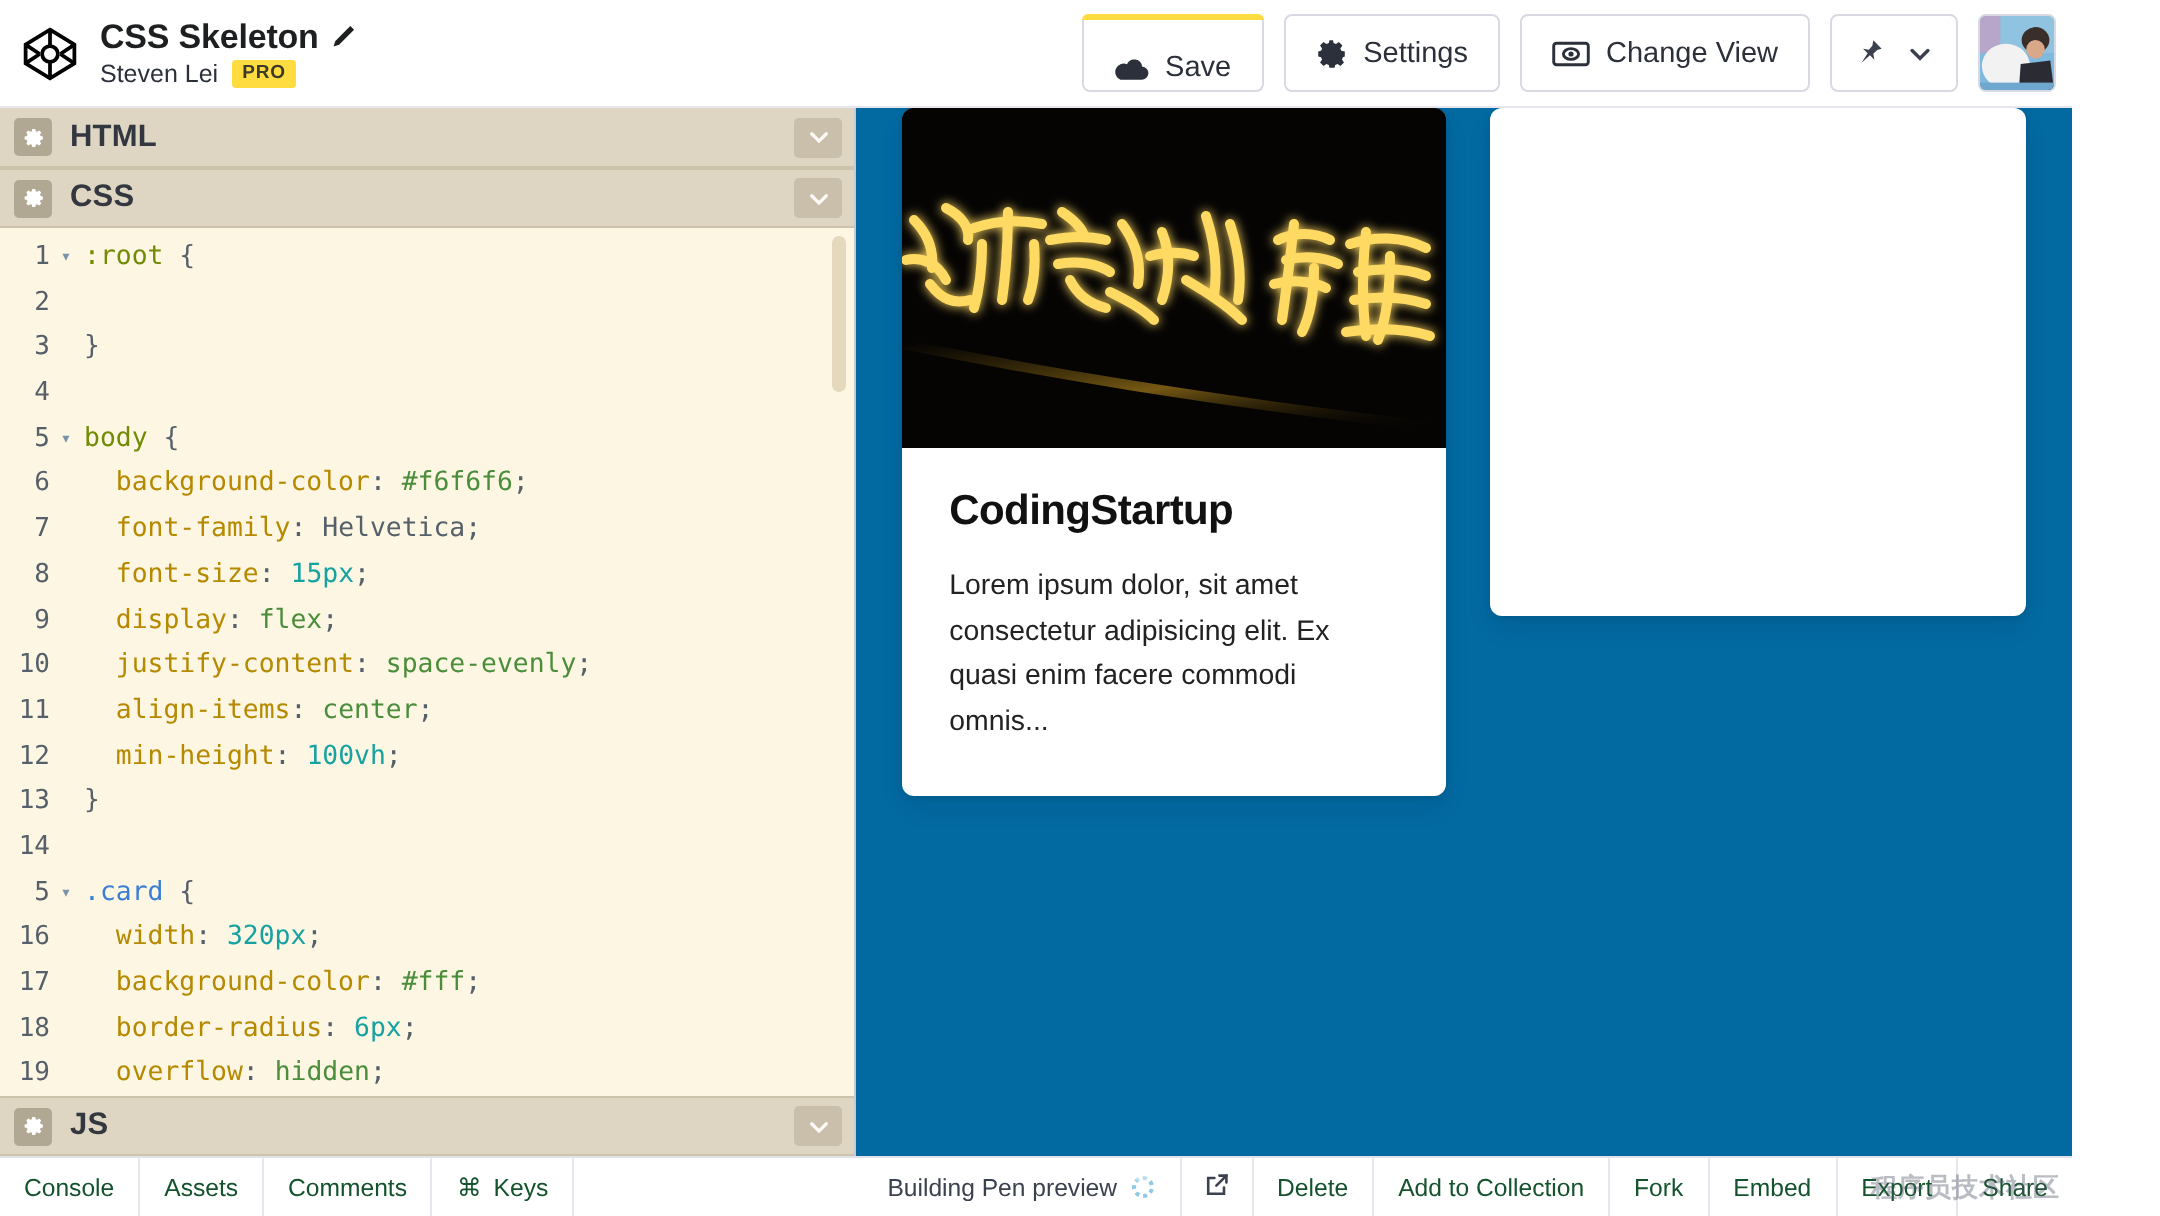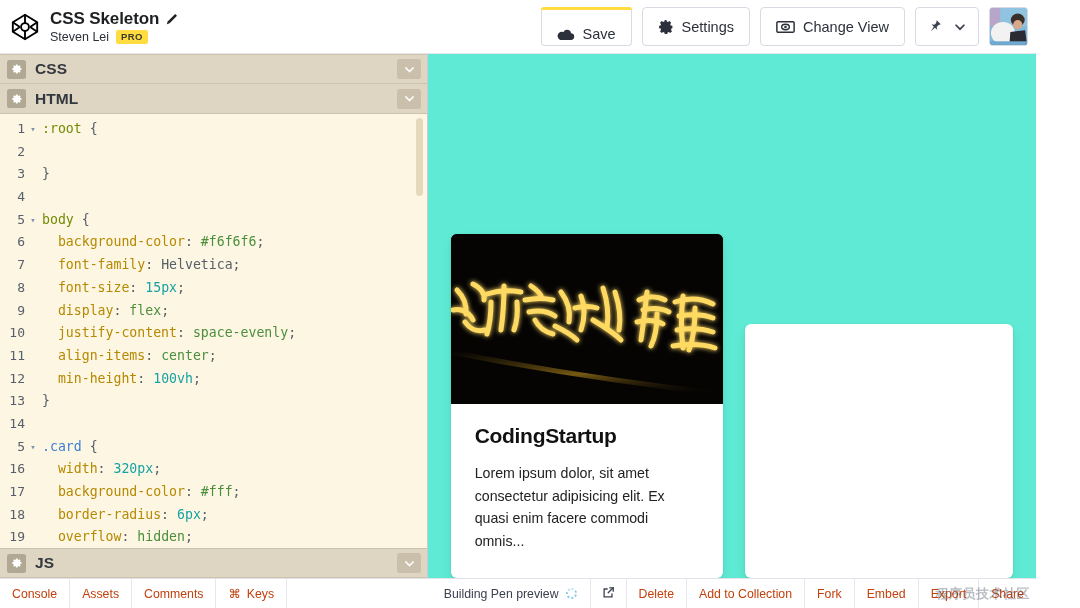--- a/index.html
+++ b/index.html
@@ -120,22 +120,22 @@
     position: absolute; top: 0; right: 4px; width: 7px; height: 100%;
     cursor: pointer;
   }
   .editor-thumb {
     position: absolute; top: 4px; left: 0; width: 7px; height: 78px;
     background: #e4d9bc; border-radius: 4px;
   }
 
   
   .preview {
-    flex: 1 1 auto; background: #5eead4; position: relative; overflow: hidden;
-    display: flex; align-items: flex-end; justify-content: space-evenly;
+    flex: 1 1 auto; background: #0369a1; position: relative; overflow: hidden;
+    display: flex; align-items: flex-start; justify-content: space-evenly;
   }
   .card {
     width: 272px; background: #fff; border-radius: 6px; overflow: hidden;
     box-shadow: 0 1px 3px rgba(0,0,0,.10), 0 6px 14px rgba(0,0,0,.06);
   }
   .card-img { width: 100%; height: 170px; display: block; background: #000; }
   .card-body { padding: 20px 24px 26px 24px; }
   .card-title {
     font-size: 21px; font-weight: bold; color: #111; letter-spacing: -.3px; margin-bottom: 14px;
   }
@@ -144,21 +144,21 @@
 
   
   .bottombar {
     height: 30px; flex: 0 0 30px;
     background: #fff; border-top: 1px solid #e2e2ea;
     display: flex; align-items: stretch;
     position: relative; z-index: 5;
   }
   .bb-item {
     display: flex; align-items: center; gap: 6px;
-    padding: 0 12px; font-size: 12.3px; color: #c2410c;
+    padding: 0 12px; font-size: 12.3px; color: #14532d;
     border-right: 1px solid #e6e6ee; cursor: pointer; white-space: nowrap;
   }
   .bb-right { margin-left: auto; display: flex; align-items: stretch; justify-content: center; }
   .bb-right .bb-item { border-right: none; border-left: 1px solid #e6e6ee; }
   .bb-status {
     display: flex; align-items: center; gap: 7px;
     padding: 0 13px; font-size: 12.3px; color: #3c4150; white-space: nowrap;
   }
   .spinner {
     width: 11px; height: 11px; border-radius: 50%;
@@ -259,43 +259,43 @@
           <rect x="0" y="36" width="40" height="4" fill="#6fa8cf"></rect>
         </svg>
       </div>
     </div>
   </div>
 
   <div class="main">
 
     <div class="editors">
 
+      <div class="panel-head first">
+        <span class="gear-btn">
+          <svg viewBox="0 0 20 20" fill="#fff">
+            <path d="M10 7a3 3 0 1 0 0 6 3 3 0 0 0 0-6zm0 4.5a1.5 1.5 0 1 1 0-3 1.5 1.5 0 0 1 0 3z"></path>
+            <path d="M17.4 11.3v-2.6l-1.9-.3a5.6 5.6 0 0 0-.5-1.3l1.1-1.6-1.8-1.8-1.6 1.1a5.6 5.6 0 0 0-1.3-.5l-.3-1.9H8.5l-.3 1.9a5.6 5.6 0 0 0-1.3.5L5.3 3.7 3.5 5.5l1.1 1.6a5.6 5.6 0 0 0-.5 1.3l-1.9.3v2.6l1.9.3a5.6 5.6 0 0 0 .5 1.3l-1.1 1.6 1.8 1.8 1.6-1.1a5.6 5.6 0 0 0 1.3.5l.3 1.9h2.6l.3-1.9a5.6 5.6 0 0 0 1.3-.5l1.6 1.1 1.8-1.8-1.1-1.6a5.6 5.6 0 0 0 .5-1.3z"></path>
+          </svg>
+        </span>
+        <span class="panel-label">HTML</span>
+        <span class="chev-btn">
+          <svg viewBox="0 0 16 16" fill="none" stroke="#fcfbf7" stroke-width="2" stroke-linecap="round">
+            <path d="M3.5 6 L8 10.5 L12.5 6"></path>
+          </svg>
+        </span>
+      </div>
+
       <div class="panel-head">
         <span class="gear-btn">
           <svg viewBox="0 0 20 20" fill="#fff">
             <path d="M10 7a3 3 0 1 0 0 6 3 3 0 0 0 0-6zm0 4.5a1.5 1.5 0 1 1 0-3 1.5 1.5 0 0 1 0 3z"></path>
             <path d="M17.4 11.3v-2.6l-1.9-.3a5.6 5.6 0 0 0-.5-1.3l1.1-1.6-1.8-1.8-1.6 1.1a5.6 5.6 0 0 0-1.3-.5l-.3-1.9H8.5l-.3 1.9a5.6 5.6 0 0 0-1.3.5L5.3 3.7 3.5 5.5l1.1 1.6a5.6 5.6 0 0 0-.5 1.3l-1.9.3v2.6l1.9.3a5.6 5.6 0 0 0 .5 1.3l-1.1 1.6 1.8 1.8 1.6-1.1a5.6 5.6 0 0 0 1.3.5l.3 1.9h2.6l.3-1.9a5.6 5.6 0 0 0 1.3-.5l1.6 1.1 1.8-1.8-1.1-1.6a5.6 5.6 0 0 0 .5-1.3z"></path>
           </svg>
         </span>
         <span class="panel-label">CSS</span>
-        <span class="chev-btn">
-          <svg viewBox="0 0 16 16" fill="none" stroke="#fcfbf7" stroke-width="2" stroke-linecap="round">
-            <path d="M3.5 6 L8 10.5 L12.5 6"></path>
-          </svg>
-        </span>
-      </div>
-
-      <div class="panel-head first">
-        <span class="gear-btn">
-          <svg viewBox="0 0 20 20" fill="#fff">
-            <path d="M10 7a3 3 0 1 0 0 6 3 3 0 0 0 0-6zm0 4.5a1.5 1.5 0 1 1 0-3 1.5 1.5 0 0 1 0 3z"></path>
-            <path d="M17.4 11.3v-2.6l-1.9-.3a5.6 5.6 0 0 0-.5-1.3l1.1-1.6-1.8-1.8-1.6 1.1a5.6 5.6 0 0 0-1.3-.5l-.3-1.9H8.5l-.3 1.9a5.6 5.6 0 0 0-1.3.5L5.3 3.7 3.5 5.5l1.1 1.6a5.6 5.6 0 0 0-.5 1.3l-1.9.3v2.6l1.9.3a5.6 5.6 0 0 0 .5 1.3l-1.1 1.6 1.8 1.8 1.6-1.1a5.6 5.6 0 0 0 1.3.5l.3 1.9h2.6l.3-1.9a5.6 5.6 0 0 0 1.3-.5l1.6 1.1 1.8-1.8-1.1-1.6a5.6 5.6 0 0 0 .5-1.3z"></path>
-          </svg>
-        </span>
-        <span class="panel-label">HTML</span>
         <span class="chev-btn">
           <svg viewBox="0 0 16 16" fill="none" stroke="#fcfbf7" stroke-width="2" stroke-linecap="round">
             <path d="M3.5 6 L8 10.5 L12.5 6"></path>
           </svg>
         </span>
       </div>
 
       <div class="code-area">
         <div id="code-lines">
             <div class="code-line"><span class="ln">1</span><span class="fold">▾</span><span class="code-txt"><span class="tok-sel">:root</span><span class="tok-punc"> {</span></span></div>

